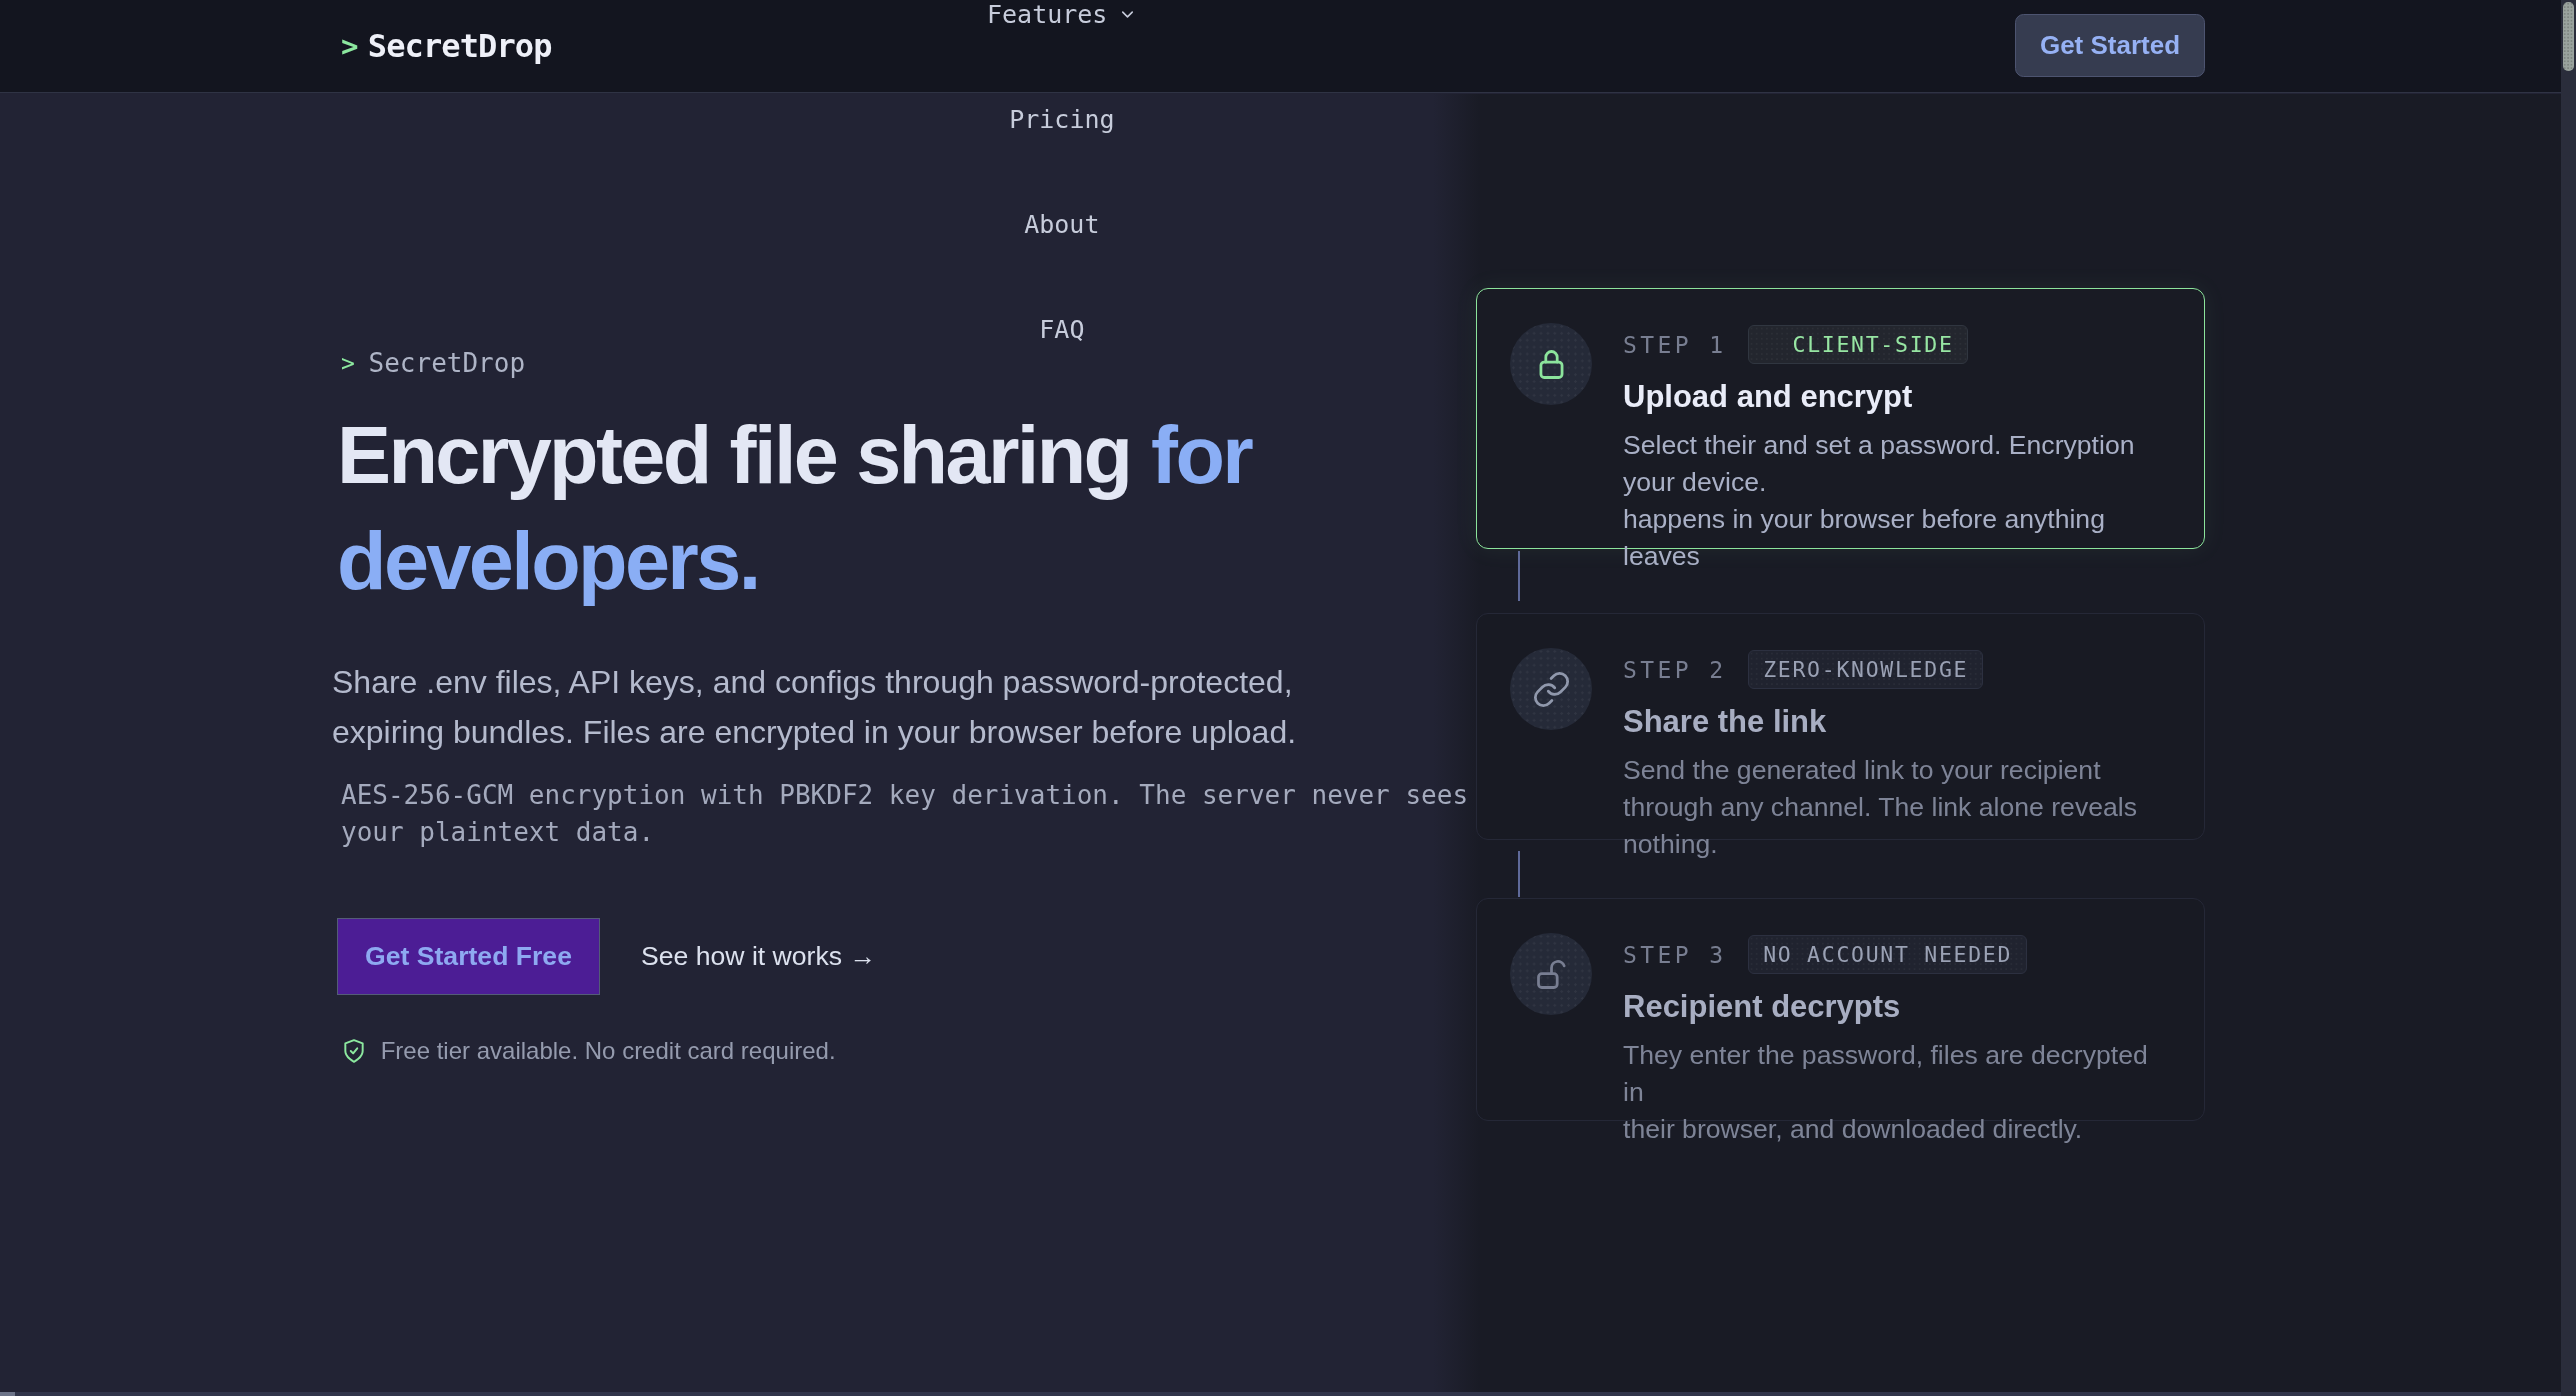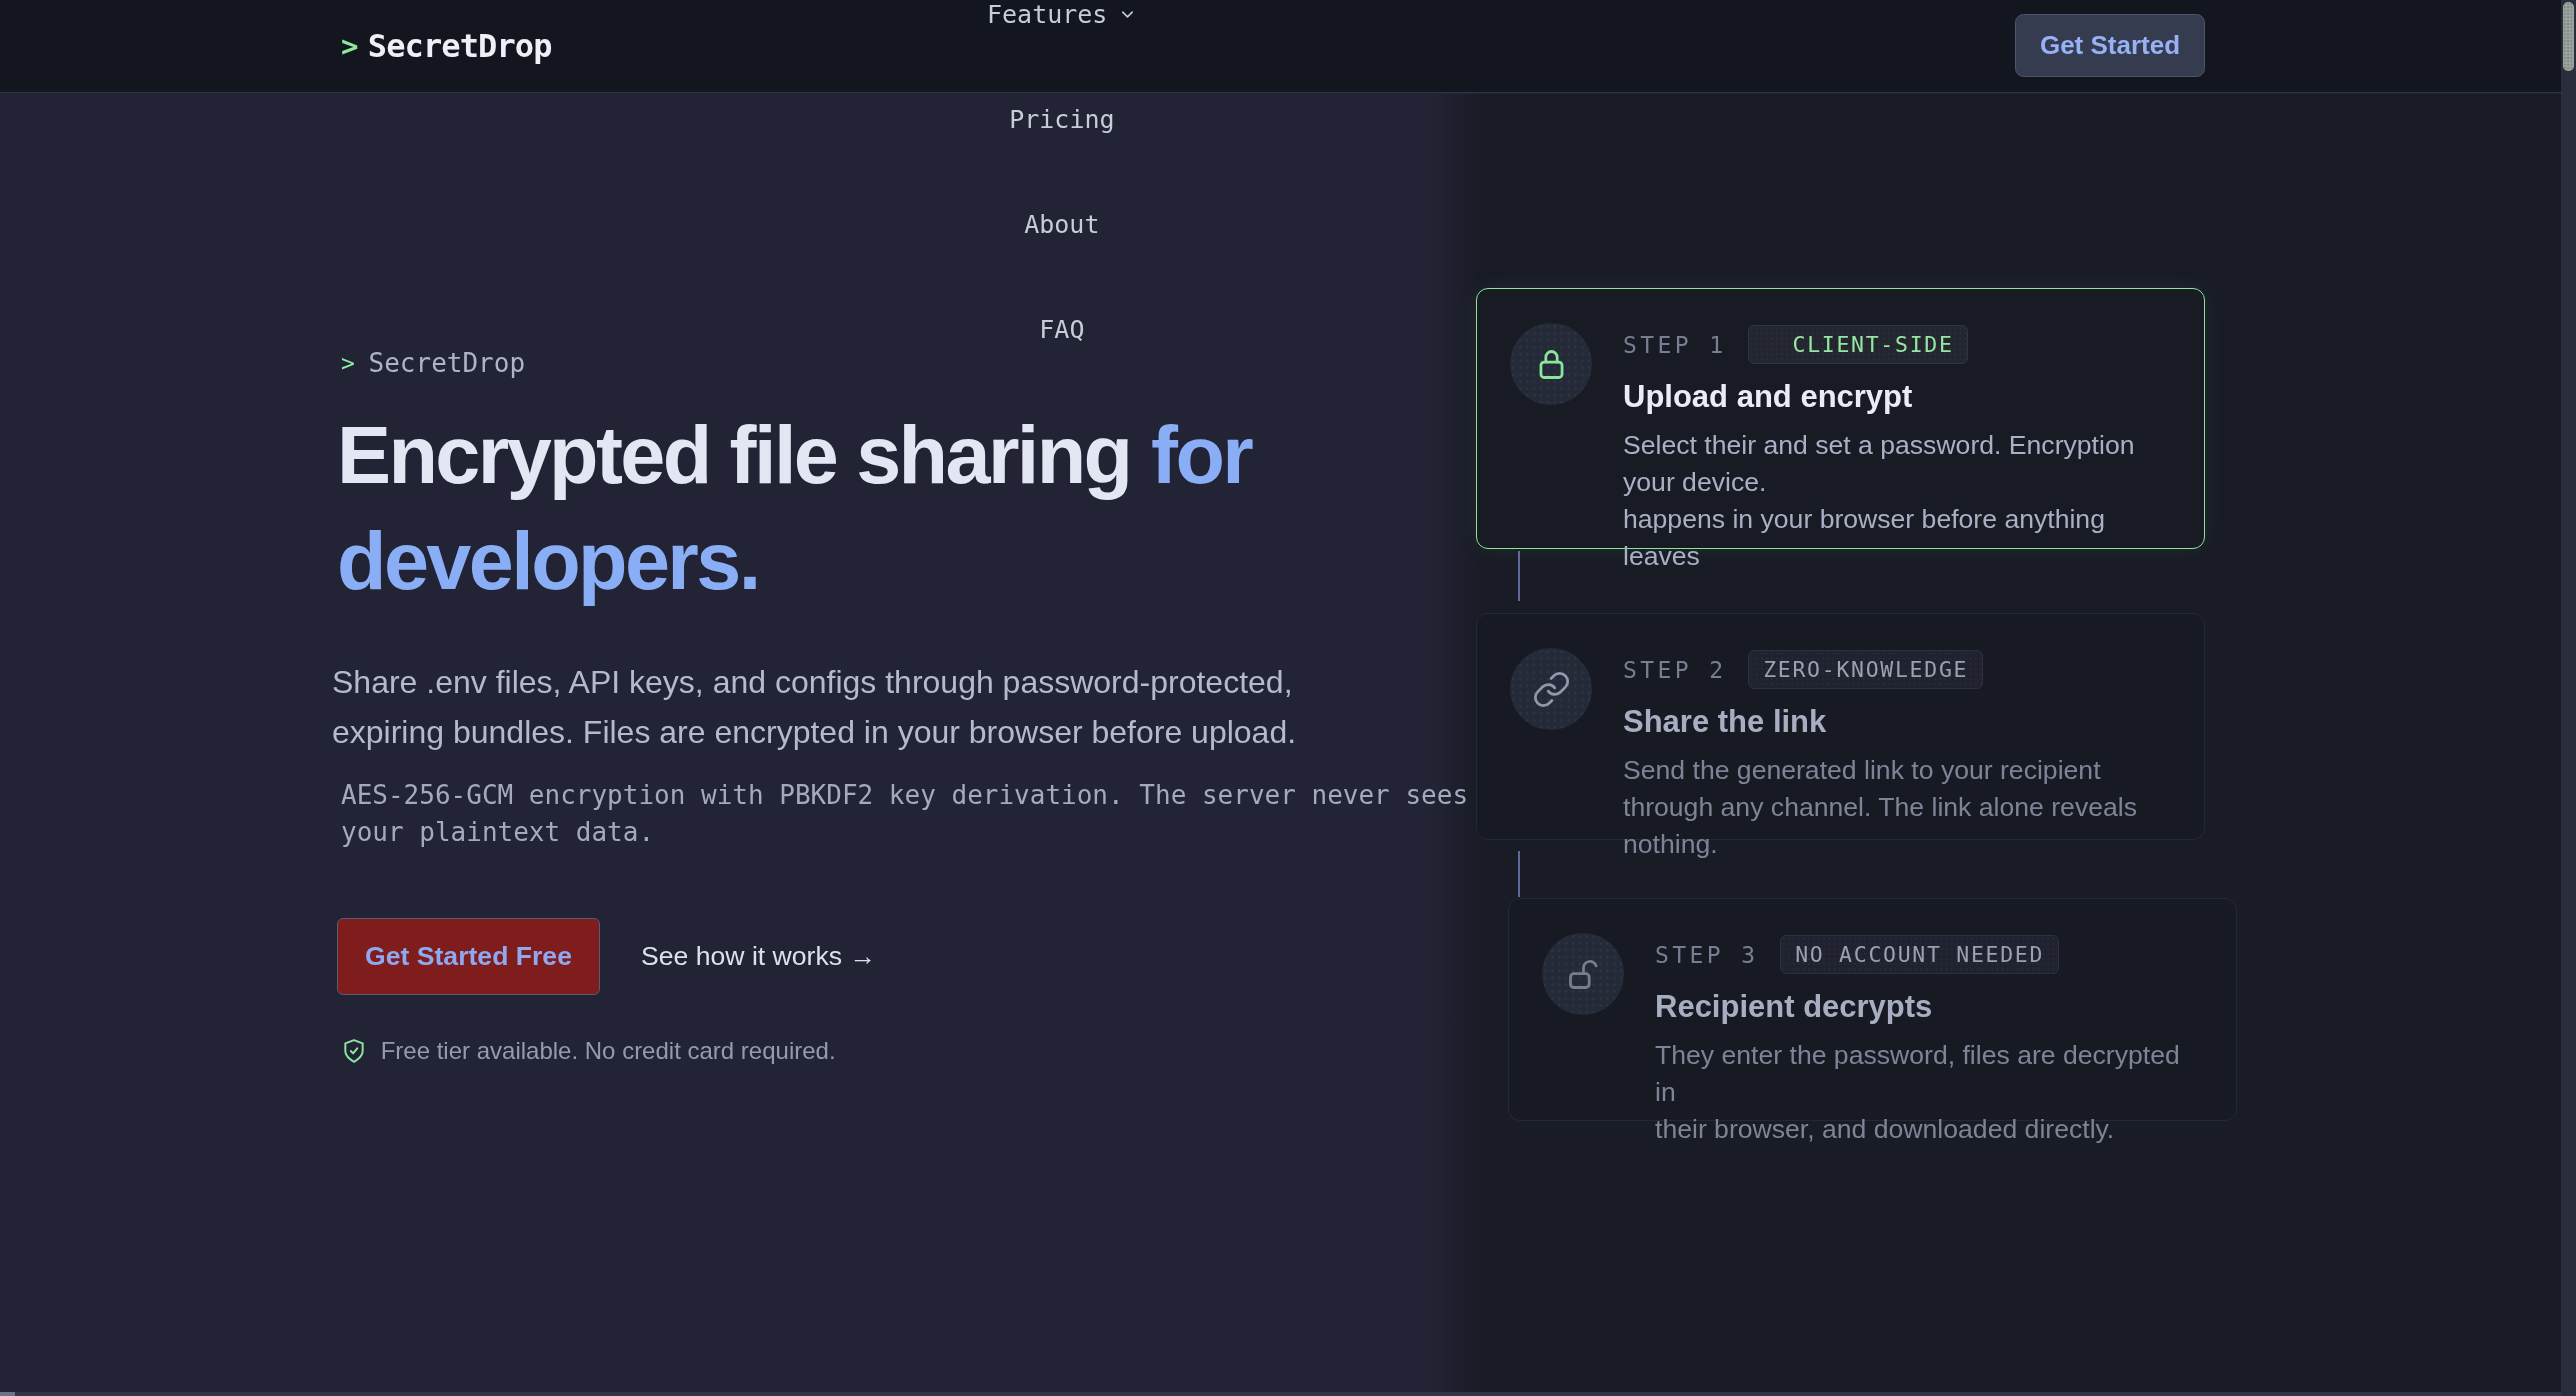--- a/index.html
+++ b/index.html
@@ -72,21 +72,21 @@
     font-size: 26px; line-height: 37px; color: #a4aabd;
   }
   .tech-note span { display: block; }
 
   .cta-row {
     position: absolute; left: 337px; top: 918px; height: 77px;
     display: flex; align-items: center;
   }
   .btn-primary {
     width: 263px; height: 77px;
-    background: #7f1d1d; border: 1.7px solid #545c77; border-radius: 6px;
+    background: #4c1d95; border: 1.7px solid #545c77; border-radius: 0;
     color: #8ea9f1; font-size: 26.6px; font-weight: 700;
     display: flex; align-items: center; justify-content: center;
     cursor: pointer;
   }
   .link-secondary {
     margin-left: 41px; font-size: 26.6px; font-weight: 500; color: #dce1ee;
     cursor: pointer;
   }
   .trust-row {
     position: absolute; left: 341px; top: 1037px;
@@ -100,21 +100,21 @@
     border-radius: 12px; background: #181a23; border: 1.7px solid #252837;
     padding: 36px 34px 0 146px;
   }
   .card.active {
     background: #191b24;
     border-color: #8ce49c;
     box-shadow: 0 0 24px rgba(140, 228, 156, 0.07);
   }
   .card-1 { top: 288px; height: 261px; }
   .card-2 { top: 601px; height: 227px; margin-top: 12px; }
-  .card-3 { top: 898px; height: 223px; margin-left: 32px; }
+  .card-3 { top: 898px; height: 223px; }
 
   .icon-circle {
     position: absolute; left: 33px; top: 34px; width: 82px; height: 82px;
     border-radius: 50%; background: #252a38;
     background-image: radial-gradient(rgba(255,255,255,0.05) 1.3px, transparent 1.4px);
     background-size: 6.9px 6.9px;
     display: flex; align-items: center; justify-content: center;
   }
   .card-meta { display: flex; align-items: center; gap: 22px; }
   .step-label {

